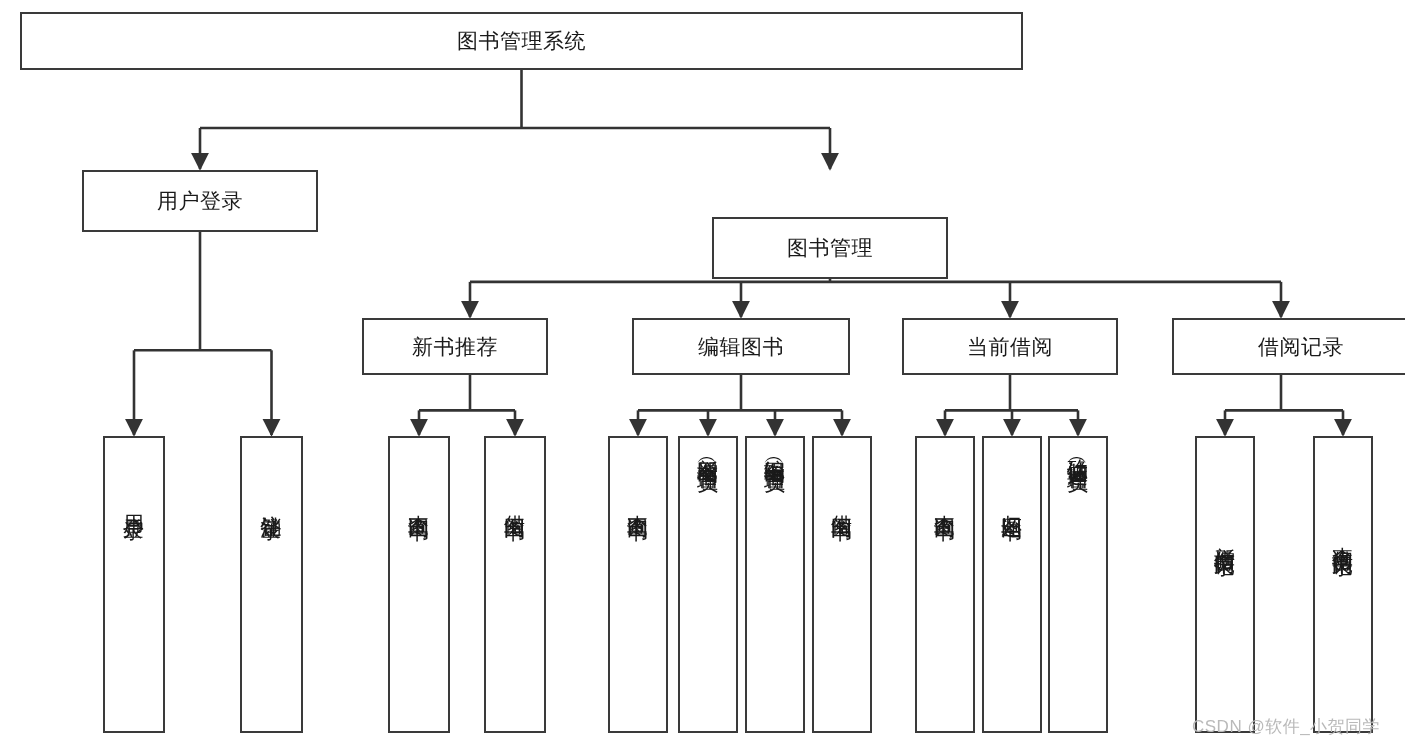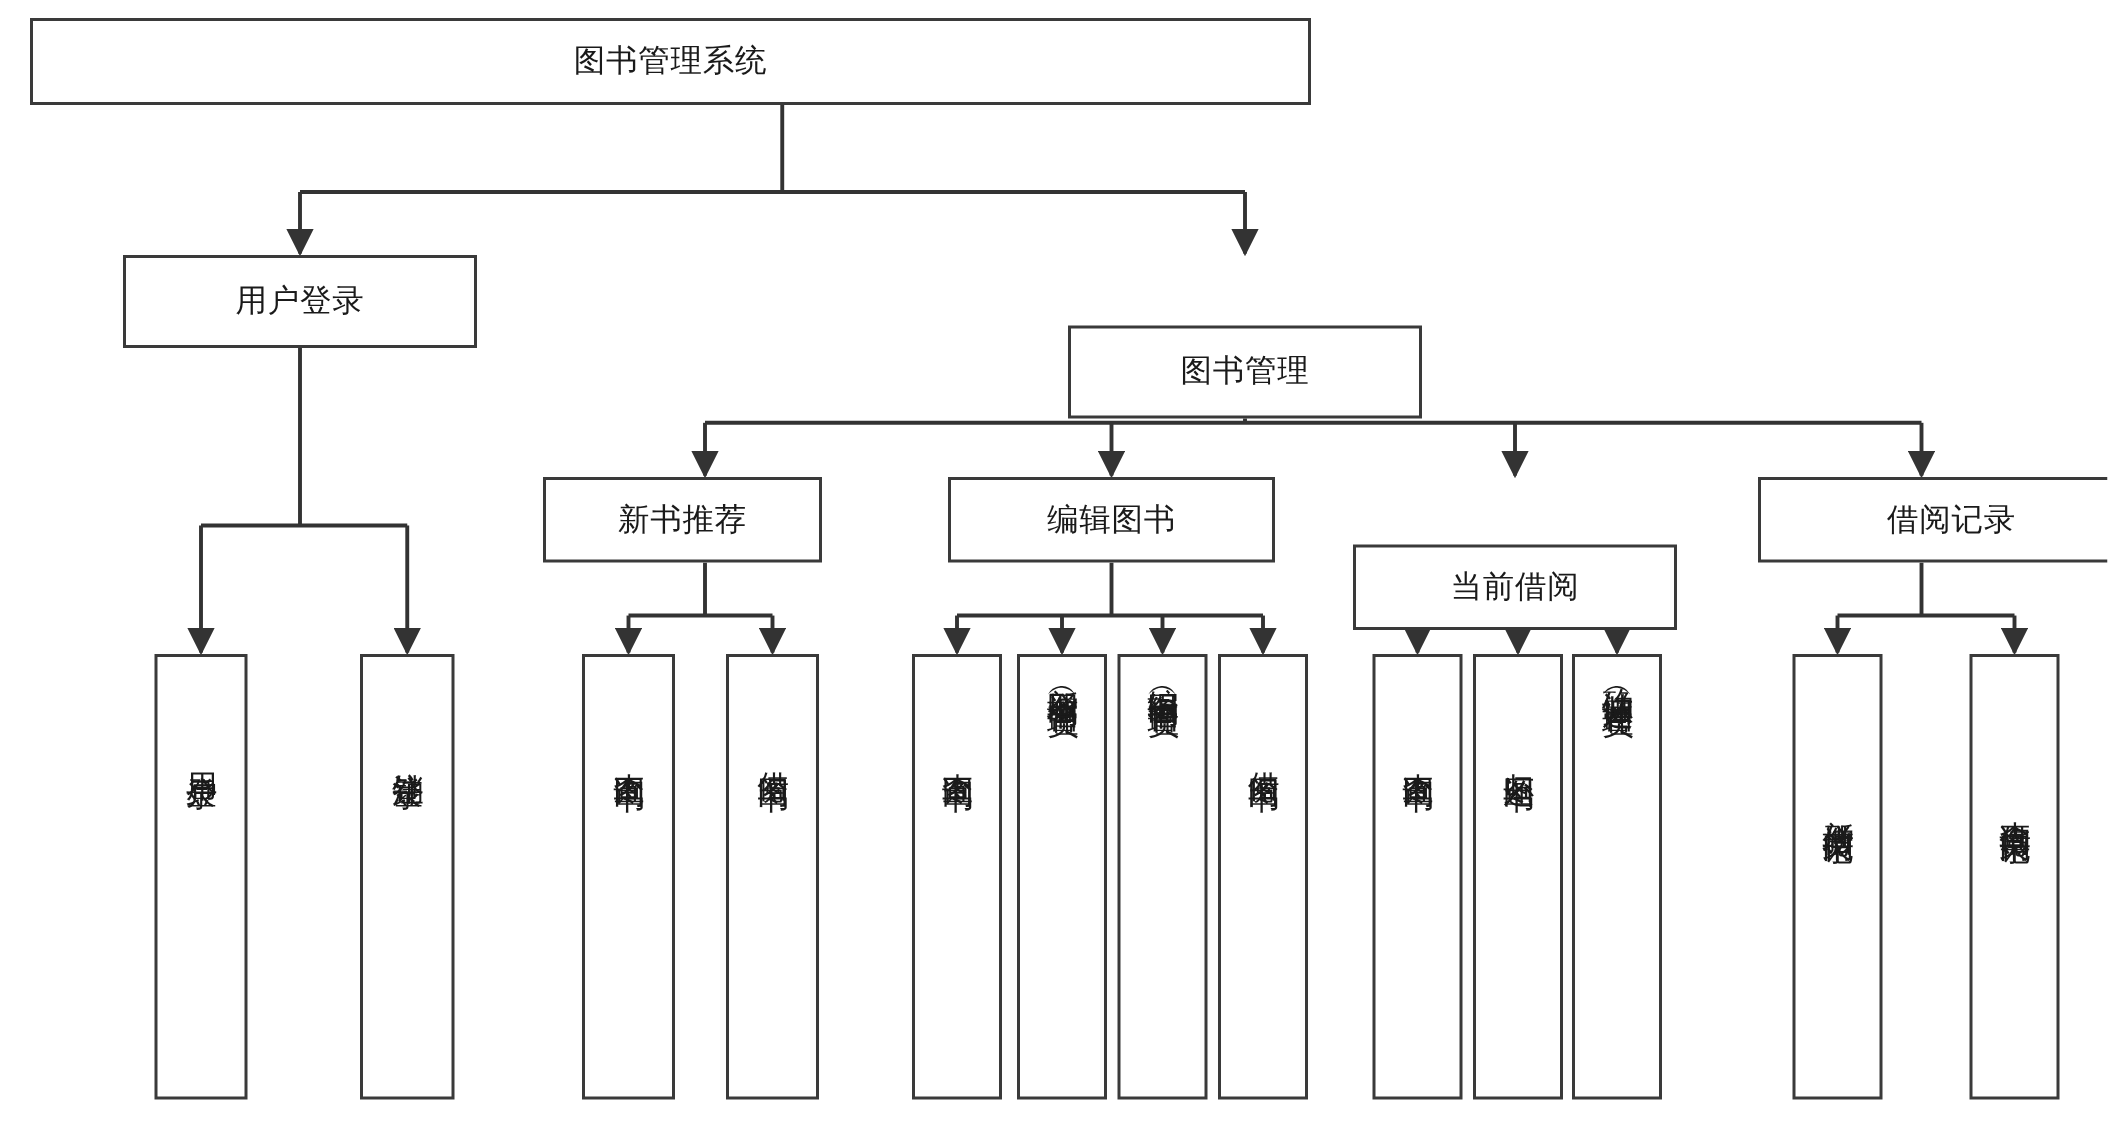--- a/index.html
+++ b/index.html
@@ -115,36 +115,36 @@
         <path d="M 1012 410.38 L 1012 435" stroke="#333333" stroke-width="2.6" fill="none" marker-end="url(#arrow)"></path>
         <path d="M 1078 410.38 L 1078 435" stroke="#333333" stroke-width="2.6" fill="none" marker-end="url(#arrow)"></path>
         <path d="M 1281 375 L 1281 410.38" stroke="#333333" stroke-width="2.6" fill="none"></path>
         <path d="M 1225 410.38 L 1343 410.38" stroke="#333333" stroke-width="2.6" fill="none"></path>
         <path d="M 1225 410.38 L 1225 435" stroke="#333333" stroke-width="2.6" fill="none" marker-end="url(#arrow)"></path>
         <path d="M 1343 410.38 L 1343 435" stroke="#333333" stroke-width="2.6" fill="none" marker-end="url(#arrow)"></path>
       </g>
   </svg>
 
   <div id="nodes">
-      <div class="node horiz" style="left: 20px; top: 12px; width: 854px; height: 58px; border-color: rgb(58, 58, 58); background: rgb(255, 255, 255);">
+      <div class="node horiz" style="left: 20px; top: 12px; width: 1003px; height: 58px; border-color: rgb(58, 58, 58); background: rgb(255, 255, 255);">
         <span class="label">图书管理系统</span>
       </div>
       <div class="node horiz" style="left: 82px; top: 170px; width: 236px; height: 62px; border-color: rgb(58, 58, 58); background: rgb(255, 255, 255);">
         <span class="label">用户登录</span>
       </div>
       <div class="node horiz" style="left: 712px; top: 170px; width: 236px; height: 62px; border-color: rgb(58, 58, 58); background: rgb(255, 255, 255); margin-top: 47px;">
         <span class="label">图书管理</span>
       </div>
       <div class="node horiz" style="left: 362px; top: 318px; width: 186px; height: 57px; border-color: rgb(58, 58, 58); background: rgb(255, 255, 255);">
         <span class="label">新书推荐</span>
       </div>
       <div class="node horiz" style="left: 632px; top: 318px; width: 218px; height: 57px; border-color: rgb(58, 58, 58); background: rgb(255, 255, 255);">
         <span class="label">编辑图书</span>
       </div>
-      <div class="node horiz" style="left: 902px; top: 318px; width: 216px; height: 57px; border-color: rgb(58, 58, 58); background: rgb(255, 255, 255); margin-top: 45px;">
+      <div class="node horiz" style="left: 902px; top: 318px; width: 216px; height: 57px; border-color: rgb(58, 58, 58); background: rgb(255, 255, 255);">
         <span class="label">当前借阅</span>
       </div>
       <div class="node horiz" style="left: 1172px; top: 318px; width: 258px; height: 57px; border-color: rgb(58, 58, 58); background: rgb(255, 255, 255);">
         <span class="label">借阅记录</span>
       </div>
       <div class="node vert mid" style="left: 103px; top: 436px; width: 62px; height: 297px; border-color: rgb(58, 58, 58); background: rgb(255, 255, 255);">
         <span class="label">用户登录</span>
       </div>
       <div class="node vert mid" style="left: 240px; top: 436px; width: 63px; height: 297px; border-color: rgb(58, 58, 58); background: rgb(255, 255, 255);">
         <span class="label">注销登录</span>
@@ -177,14 +177,15 @@
         <span class="label">确认归还（管理员）</span>
       </div>
       <div class="node vert lowmid" style="left: 1195px; top: 436px; width: 60px; height: 297px; border-color: rgb(58, 58, 58); background: rgb(255, 255, 255);">
         <span class="label">新增借阅记录</span>
       </div>
       <div class="node vert lowmid" style="left: 1313px; top: 436px; width: 60px; height: 297px; border-color: rgb(58, 58, 58); background: rgb(255, 255, 255);">
         <span class="label">查询借阅记录</span>
       </div>
     </div>
 
+  <div class="watermark" style="left: 1192px; top: 715px; color: rgb(185, 185, 185);">CSDN @软件_小贺同学</div>
 
 </div>
 
 </body></html>

